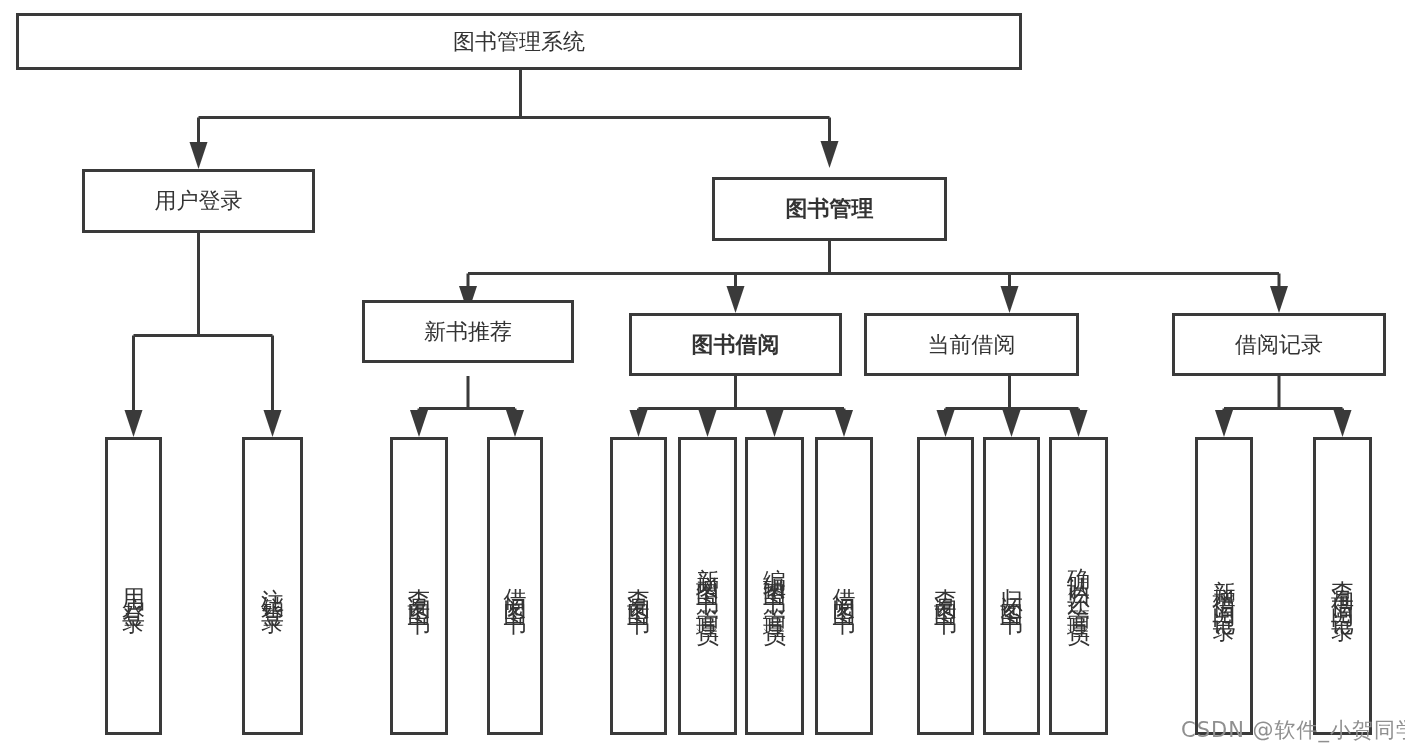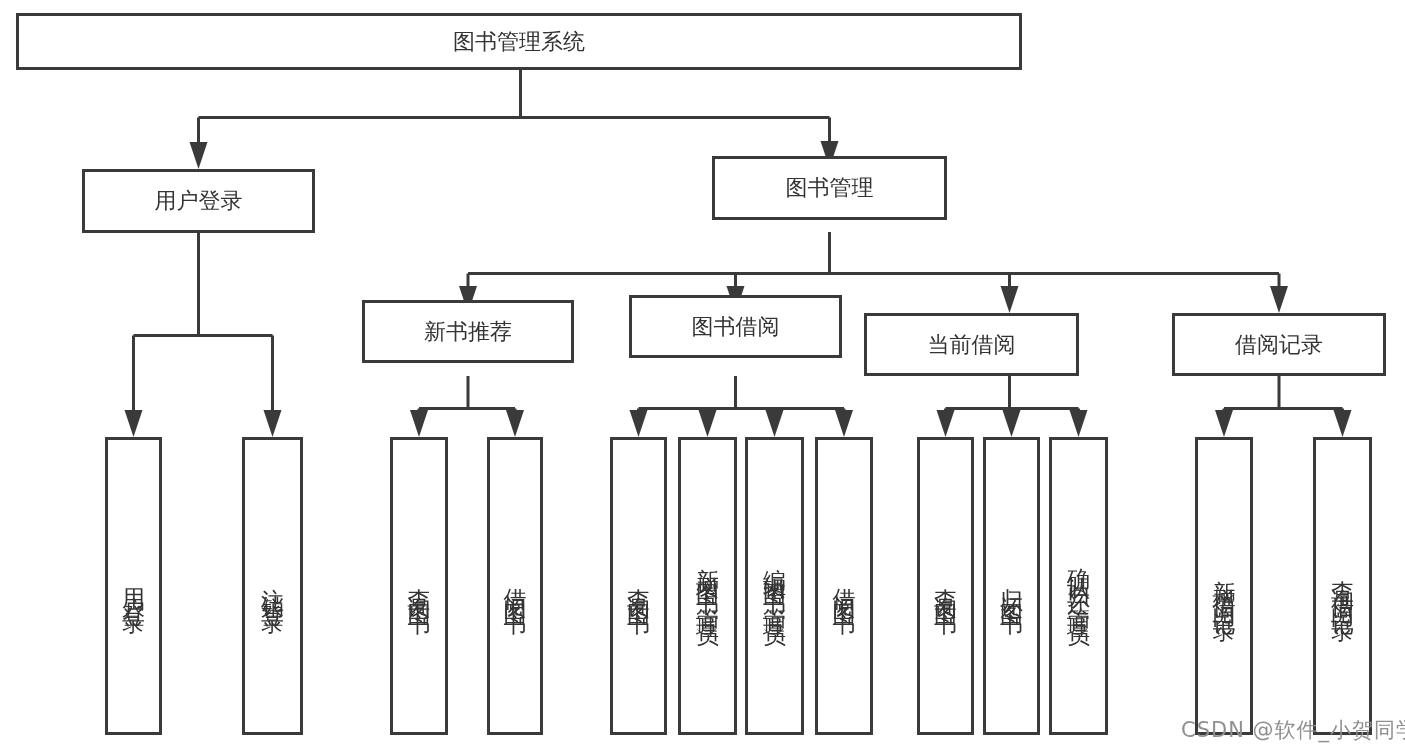--- a/index.html
+++ b/index.html
@@ -90,24 +90,24 @@
       <polygon points="1002.5,410 1020.5,410 1011.5,437"></polygon>
       <polygon points="1069.5,410 1087.5,410 1078.5,437"></polygon>
       <polygon points="1215,410 1233,410 1224,437"></polygon>
       <polygon points="1333.5,410 1351.5,410 1342.5,437"></polygon>
     </g>
   </svg>
 
   <div class="node" style="left:16px;top:13px;width:1006px;height:57px;">图书管理系统</div>
 
   <div class="node" style="left:82px;top:169px;width:233px;height:64px;">用户登录</div>
-  <div class="node" style="left:712px;top:156px;width:235px;height:64px;">图书管理</div>
+  <div class="node" style="left:712px;top:177px;width:235px;height:64px;font-weight:bold;">图书管理</div>
 
   <div class="node" style="left:362px;top:300px;width:212px;height:63px;">新书推荐</div>
-  <div class="node" style="left:629px;top:295px;width:213px;height:63px;">图书借阅</div>
+  <div class="node" style="left:629px;top:313px;width:213px;height:63px;font-weight:bold;">图书借阅</div>
   <div class="node" style="left:864px;top:313px;width:215px;height:63px;">当前借阅</div>
   <div class="node" style="left:1172px;top:313px;width:214px;height:63px;">借阅记录</div>
 
   <div class="node vnode" style="left:105px;top:437px;width:57px;height:298px;">用户登录</div>
   <div class="node vnode" style="left:242px;top:437px;width:61px;height:298px;">注销登录</div>
 
   <div class="node vnode" style="left:390px;top:437px;width:58px;height:298px;">查询图书</div>
   <div class="node vnode" style="left:487px;top:437px;width:56px;height:298px;">借阅图书</div>
 
   <div class="node vnode" style="left:610px;top:437px;width:57px;height:298px;">查询图书</div>

